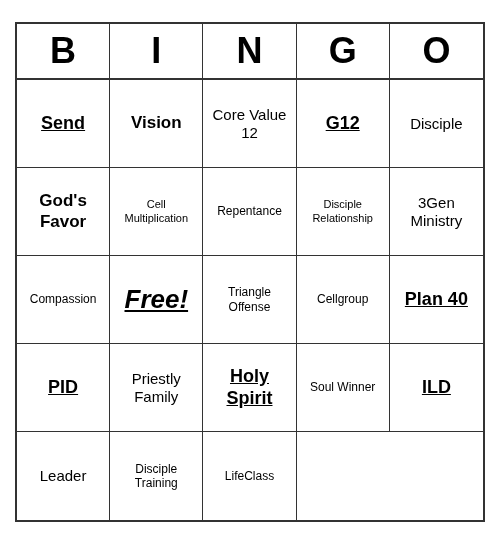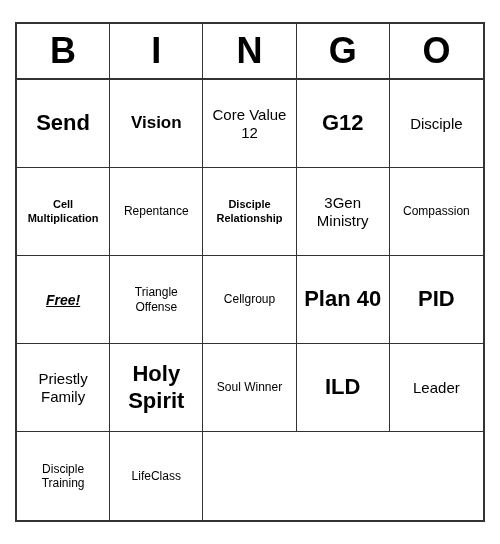--- a/index.html
+++ b/index.html
@@ -48,26 +48,26 @@
     }
     .bingo-cell:nth-child(5n) {
       border-right: none;
     }
     .bingo-cell:nth-child(n+21) {
       border-bottom: none;
     }
     .cell-text {
       line-height: 1.2;
     }
-    .size-xl { font-size: 22px; font-weight: bold; }
+    .size-xl { font-size: 18px; font-weight: bold; text-decoration: underline; }
     .size-lg { font-size: 17px; font-weight: bold; }
     .size-md { font-size: 15px; font-weight: normal; }
     .size-sm { font-size: 12px; font-weight: normal; }
-    .size-xs { font-size: 11px; font-weight: bold; }
-    .free-cell { font-size: 14px; font-weight: bold; font-style: italic; text-decoration: underline; }
+    .size-xs { font-size: 11px; font-weight: normal; }
+    .free-cell { font-size: 26px; font-weight: bold; font-style: italic; text-decoration: underline; }
   </style>
 </head>
 <body>
 
 <div class="bingo-card">
   <div class="bingo-header">
   <div class="bingo-header-cell">B</div>
       <div class="bingo-header-cell">I</div>
       <div class="bingo-header-cell">N</div>
       <div class="bingo-header-cell">G</div>
@@ -81,20 +81,23 @@
         <span class="cell-text size-lg">Vision</span>
       </div>
       <div class="bingo-cell">
         <span class="cell-text size-md">Core Value 12</span>
       </div>
       <div class="bingo-cell">
         <span class="cell-text size-xl">G12</span>
       </div>
       <div class="bingo-cell">
         <span class="cell-text size-md">Disciple</span>
+      </div>
+      <div class="bingo-cell">
+        <span class="cell-text size-lg">God's Favor</span>
       </div>
       <div class="bingo-cell">
         <span class="cell-text size-xs">Cell Multiplication</span>
       </div>
       <div class="bingo-cell">
         <span class="cell-text size-sm">Repentance</span>
       </div>
       <div class="bingo-cell">
         <span class="cell-text size-xs">Disciple Relationship</span>
       </div>

